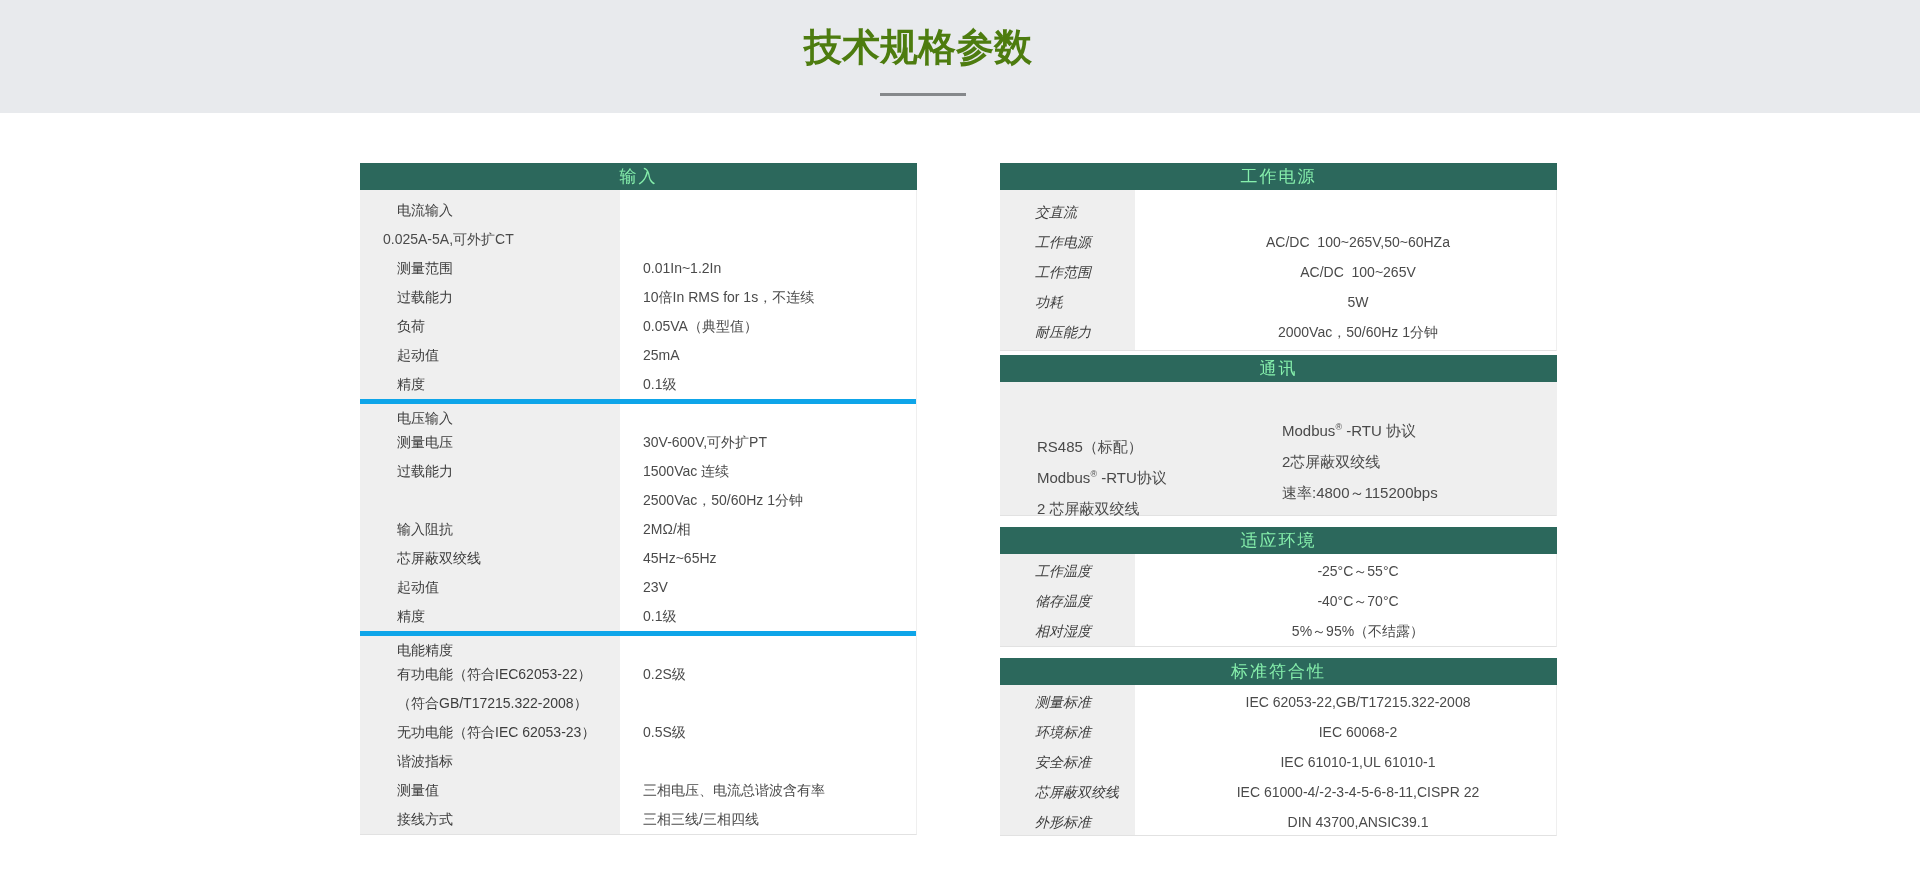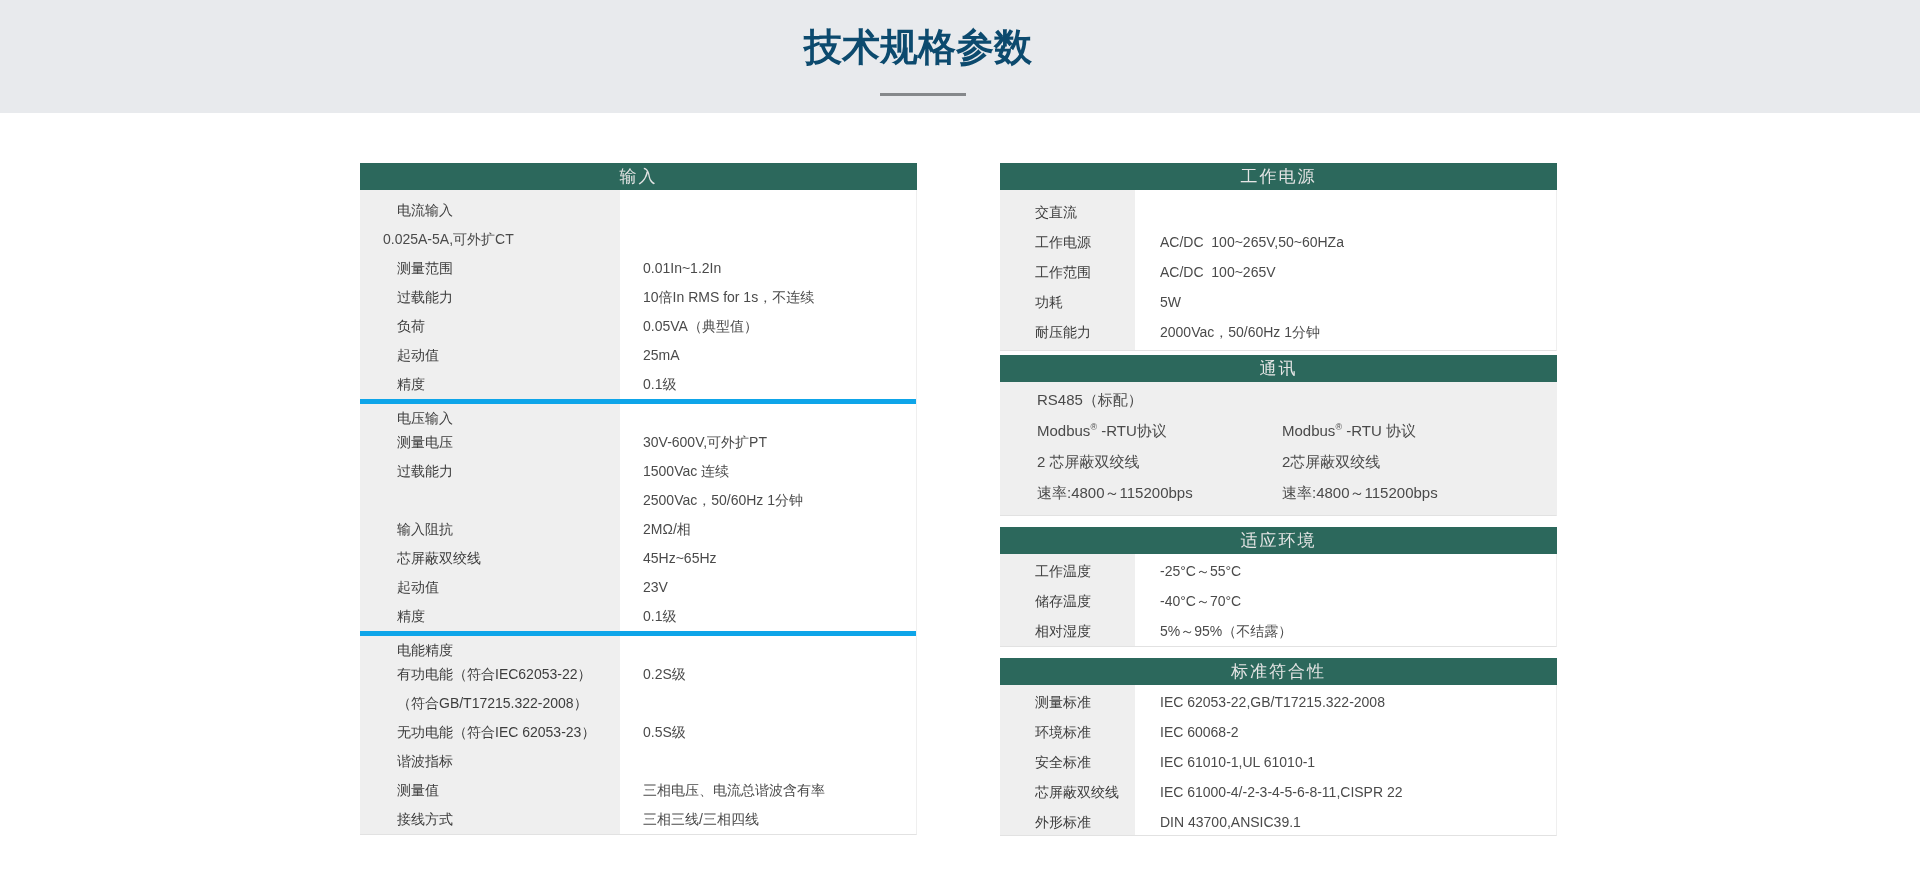--- a/index.html
+++ b/index.html
@@ -10,56 +10,56 @@
     --value-ink:#4a4a4a;
   }
   *{margin:0;padding:0;box-sizing:content-box;}
   html,body{background:#fff;}
   body{font-family:"Liberation Sans","DejaVu Sans",sans-serif;}
   .page{position:relative;width:1920px;height:882px;background:#ffffff;overflow:hidden;}
 
   
   .banner{position:absolute;top:0;left:0;width:1920px;height:113px;background:var(--banner);}
   .page-title{position:absolute;top:22px;left:0;width:1836px;text-align:center;
-    font-size:38px;font-weight:700;color:#0c4a6e;white-space:pre;}
+    font-size:38px;font-weight:700;color:#4d7c0f;white-space:pre;}
   .title-rule{position:absolute;top:93px;left:880px;width:86px;height:3px;background:#85888b;}
 
   
   .section{position:absolute;width:557px;}
-  .sec-header{height:27px;line-height:27px;background:var(--accent);color:#e5e5e5;
+  .sec-header{height:27px;line-height:27px;background:var(--accent);color:#86efac;
     text-align:center;font-size:17px;letter-spacing:2px;white-space:pre;}
   .sec-body{position:relative;background:#fff;border-bottom:1px solid #e2e2e2;border-right:1px solid #efefef;}
   .graycol{position:absolute;top:0;bottom:0;left:0;background:var(--graycol);}
 
   .row{position:relative;display:flex;box-sizing:border-box;font-size:14px;white-space:pre;}
   .row .label{display:block;box-sizing:border-box;color:var(--label-ink);overflow:visible;}
   .row .value{display:block;flex:1;color:var(--value-ink);}
   .row.divider{border-top:5px solid #0ea5e9;}
 
   
   .tbl-input{left:360px;top:163px;}
   .tbl-input .sec-body{height:638px;padding-top:6px;}
   .tbl-input .graycol{width:260px;}
   .tbl-input .row{height:29px;line-height:29px;}
   .tbl-input .label{width:260px;padding-left:37px;}
   .tbl-input .value{padding-left:23px;}
 
   
   .rt .graycol{width:135px;}
   .rt .row{height:30px;line-height:30px;}
-  .rt .label{width:135px;padding-left:35px;}
-  .rt .value{padding-left:25px;}
+  .rt .label{width:135px;padding-left:35px;font-style:italic;}
+  .rt .value{padding-left:25px;text-align:center;}
 
   .tbl-power{left:1000px;top:163px;}
   .tbl-power .sec-body{height:153px;padding-top:7px;}
 
   .tbl-comm{left:1000px;top:355px;}
   .tbl-comm .sec-body{height:131px;padding-top:2px;background:var(--graycol);}
   .comm-row{display:flex;height:31px;line-height:31px;font-size:15px;color:var(--value-ink);white-space:pre;}
-  .comm-row .cell-left{display:block;width:282px;padding-left:37px;box-sizing:border-box;}
+  .comm-row .cell-left{display:block;width:282px;padding-left:37px;box-sizing:border-box;margin-top:47px;}
   .comm-row .cell-right{display:block;flex:1;}
   .comm-row sup{font-size:9px;line-height:0;}
 
   .tbl-env{left:1000px;top:527px;}
   .tbl-env .sec-body{height:90px;padding-top:2px;}
 
   .tbl-std{left:1000px;top:658px;}
   .tbl-std .sec-body{height:148px;padding-top:2px;}
 </style>
 </head>

